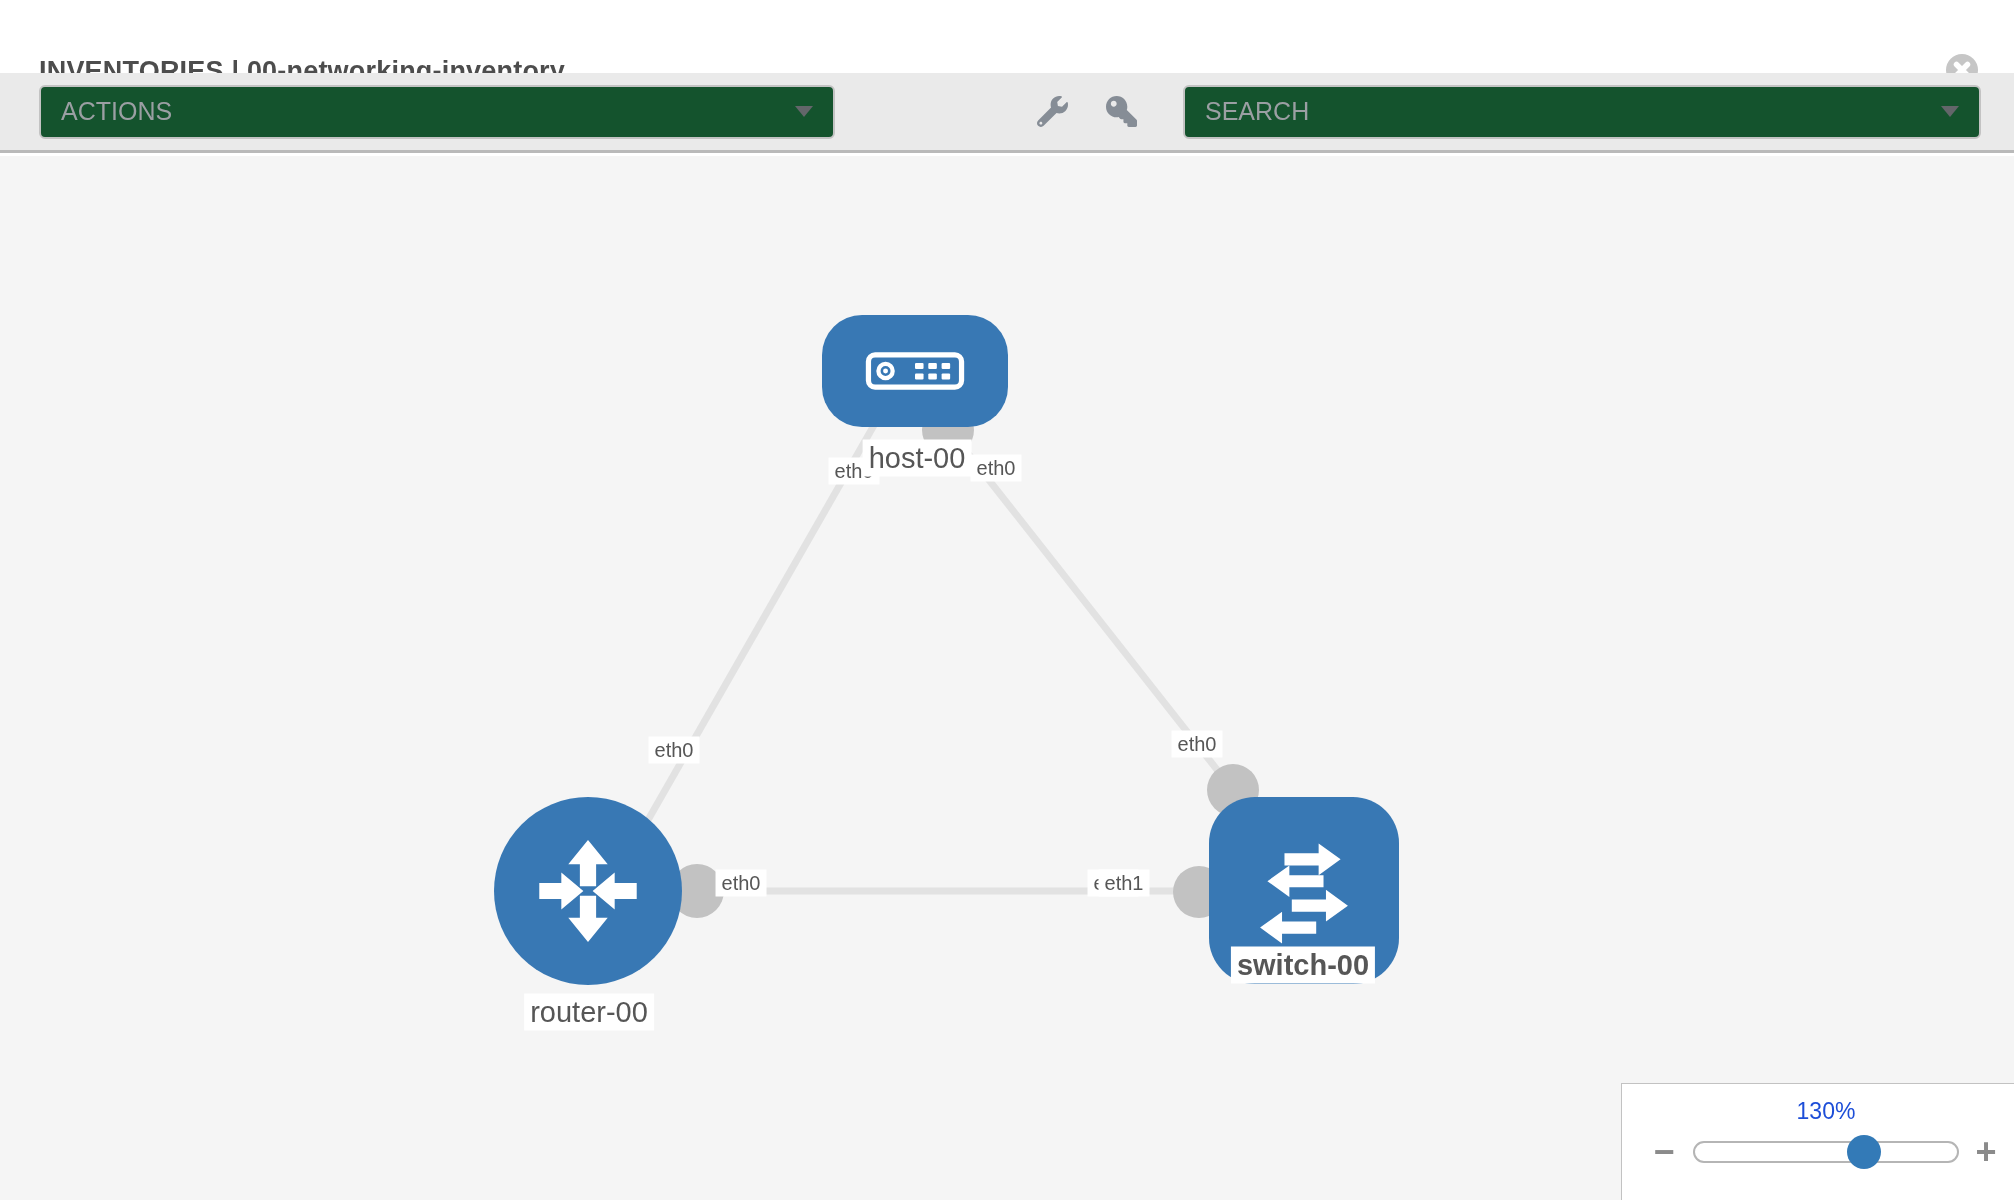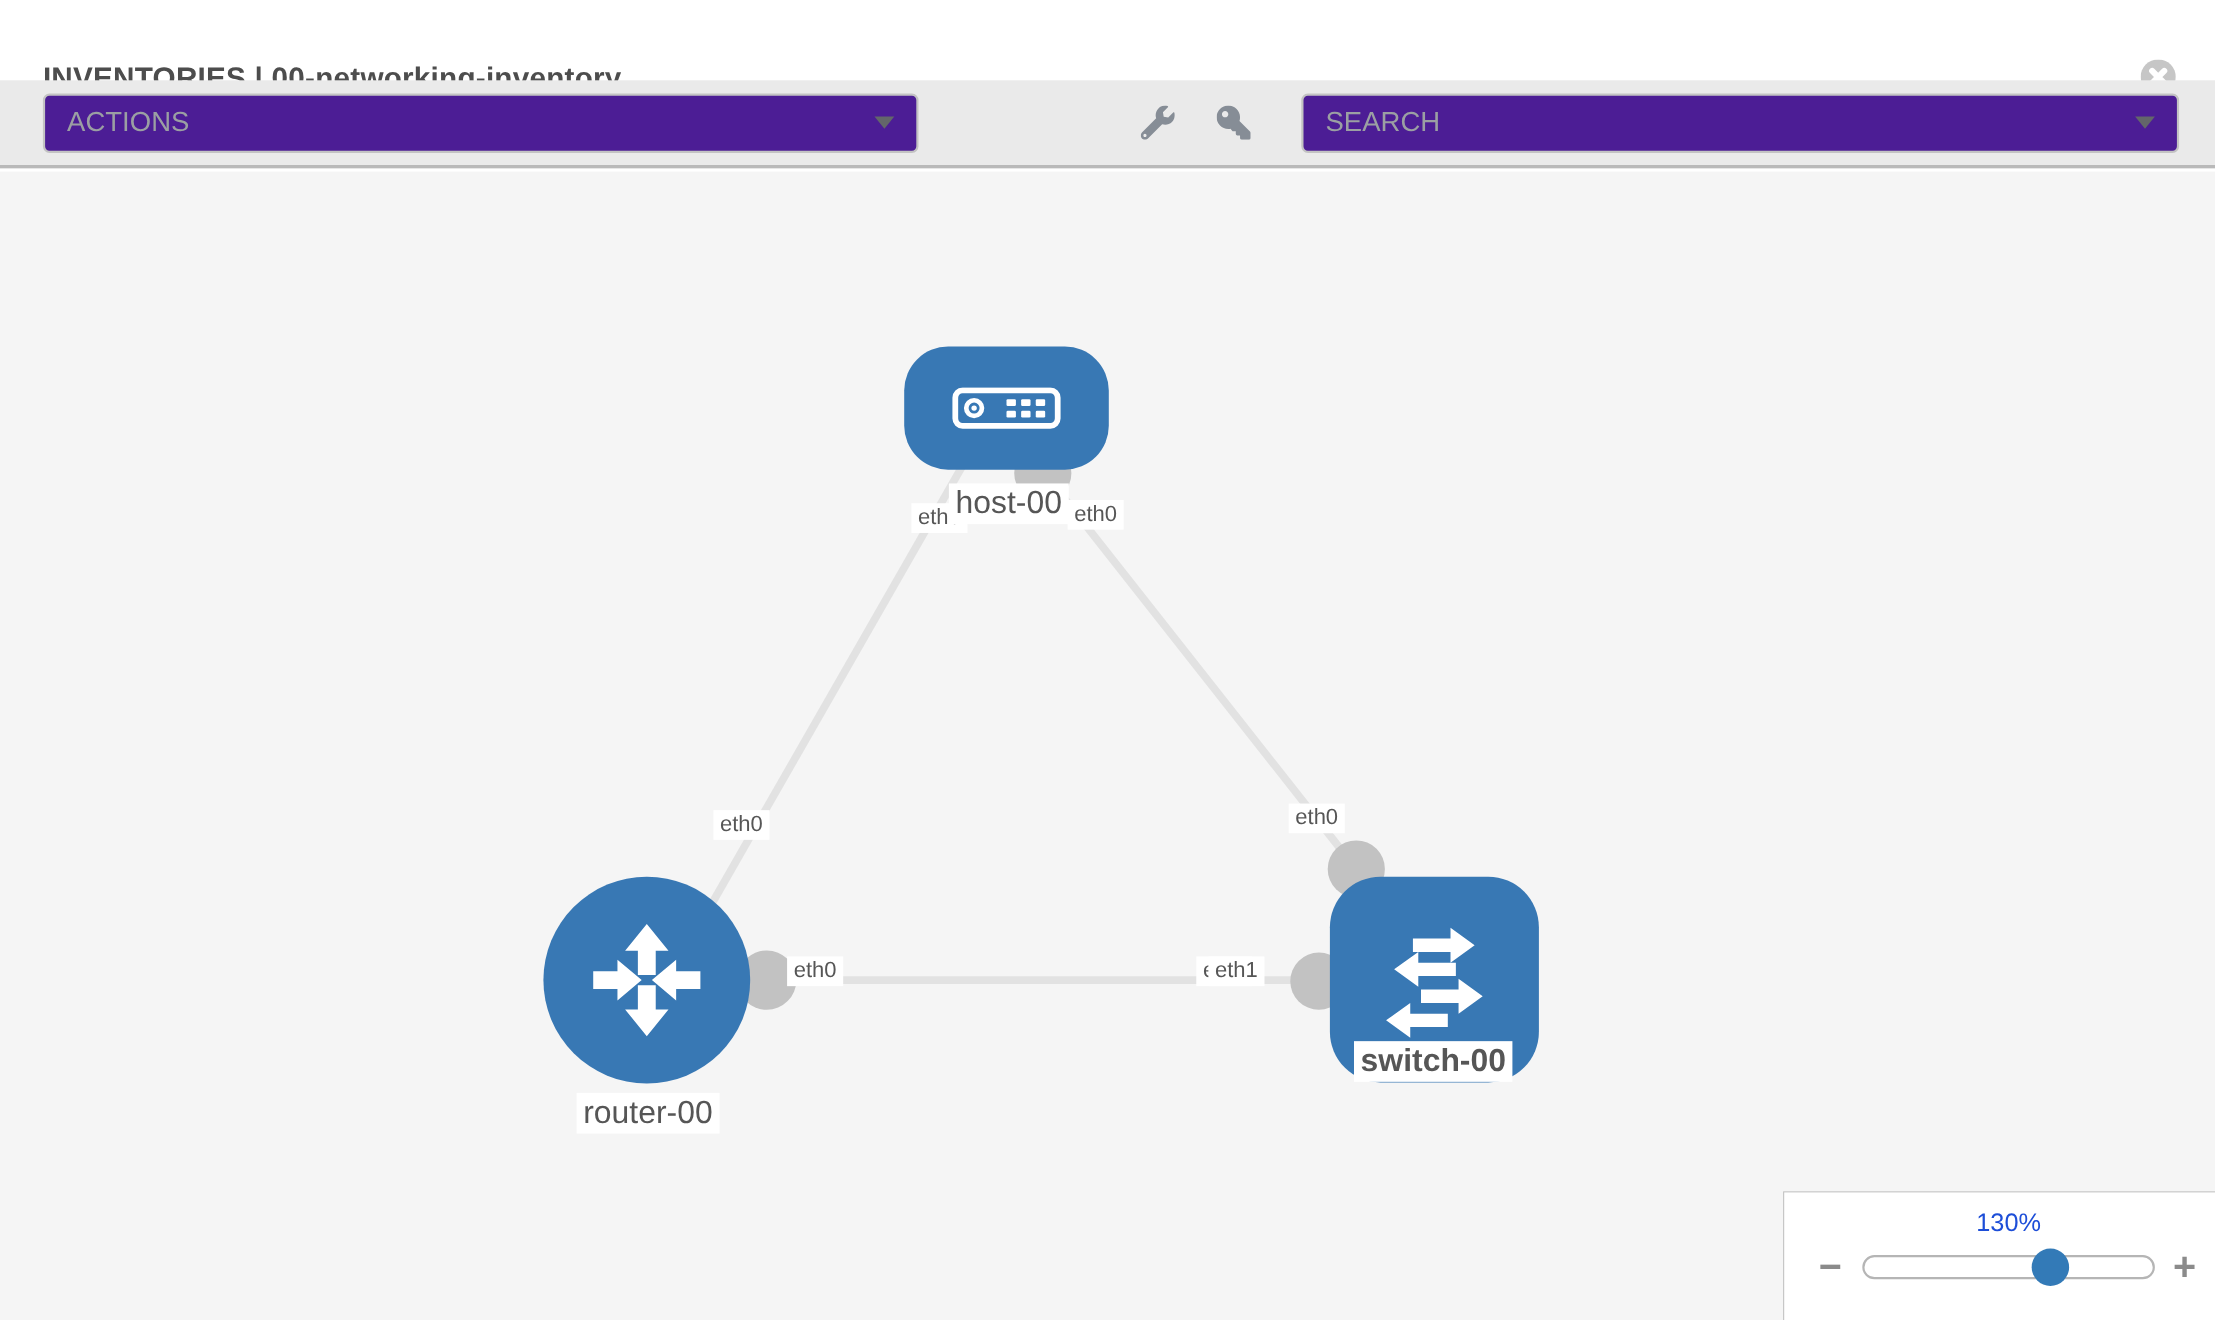--- a/index.html
+++ b/index.html
@@ -9,21 +9,21 @@
 
   
   .hdr { position:absolute; left:0; top:0; width:2014px; height:72px; background:#fff;
     border-bottom:1px solid #e2e2e2; display:flex; align-items:center;margin-top:36px; }
   .hdr-title { padding-left:39px; font-size:27px; font-weight:bold; color:#4d4d4d; letter-spacing:.2px; }
   .close-btn { position:absolute; right:36px; top:18px; width:32px; height:32px; cursor:pointer; }
 
   
   .tbar { position:absolute; left:0; top:73px; width:2014px; height:80px; background:#eaeaea;
     border-bottom:3px solid #b9b9b9; display:flex; align-items:center; padding:0 33px 0 39px; }
-  .select { height:54px; background:#4c1d95; border:2px solid #c3c3c3; border-radius:6px;
+  .select { height:54px; background:#14532d; border:2px solid #c3c3c3; border-radius:6px;
     display:flex; align-items:center; justify-content:space-between; padding:0 20px 0 20px;
     font-size:25px; color:#9b9fa3; cursor:pointer; }
   .select.actions { width:796px; }
   .select.search  { width:798px; }
   .caret { width:0; height:0; border-left:9px solid transparent; border-right:9px solid transparent;
     border-top:11px solid #63666a; }
   .mid-icons { flex:1; display:flex; align-items:center; justify-content:flex-end; gap:38px; padding-right:46px; }
   .tool-ic { width:31px; height:31px; cursor:pointer; }
   .tool-ic svg { width:100%; height:100%; fill:#868d96; }
 

